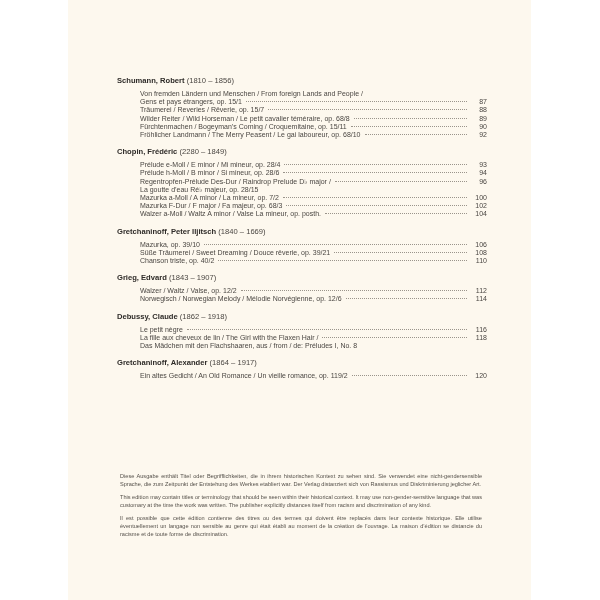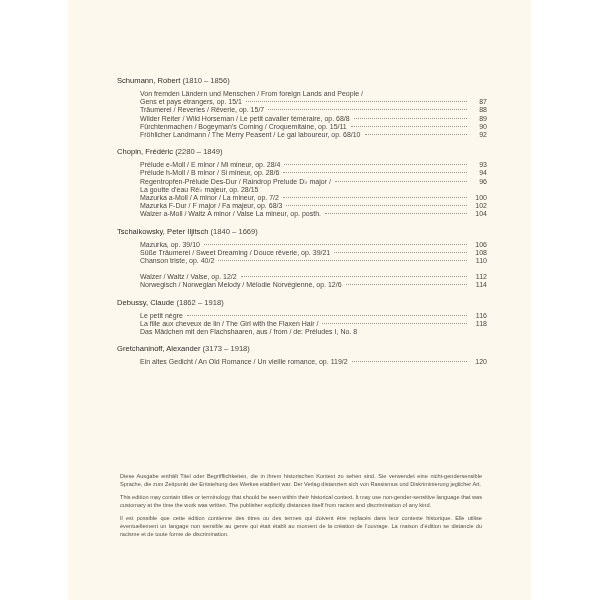--- a/index.html
+++ b/index.html
@@ -7,21 +7,21 @@
       width: 600px; height: 600px; background: #ffffff; position: relative; overflow: hidden;
       font-family: "Liberation Sans", sans-serif; color: #3a3733;
     }
     .page {
       position: absolute; left: 68px; top: 0; width: 463px; height: 600px;
       background: #fdf8ee;
     }
     .toc { position: absolute; left: 117px; top: 76px; width: 370px; }
     .composer { margin-bottom: 8px; }
     .composer-head { font-size: 7.6px; line-height: 10px; margin-bottom: 4px; }
-    .composer-name { font-weight: normal; color: #2e2b28; }
+    .composer-name { font-weight: bold; color: #2e2b28; }
     .composer-dates { color: #4a4642; margin-top: 8px; }
     .entry {
       display: flex; align-items: baseline; margin-left: 23px; font-size: 7px; line-height: 8.2px; color: #4a4642;
     }
     .entry-title { white-space: nowrap; }
     .leader {
       flex: 1; border-bottom: 1px dotted #9a948b; margin: 0 4px; transform: translateY(-2px); min-width: 10px;
     }
     .entry-page { width: 16px; text-align: right; white-space: nowrap; }
     .entry.cont .leader, .entry.cont .entry-page { visibility: hidden; }
@@ -109,41 +109,45 @@
       </div>
     <div class="entry">
         <span class="entry-title">Walzer a-Moll / Waltz A minor / Valse La mineur, op. posth.</span>
         <span class="leader"></span>
         <span class="entry-page">104</span>
       </div>
   </div>
 
   <div class="composer">
     <div class="composer-head">
-      <span class="composer-name">Tschaikowsky, Peter Iljitsch</span>
+      <span class="composer-name">Gretchaninoff, Peter Iljitsch</span>
       <span class="composer-dates">(1840 – 1669)</span>
     </div>
     <div class="entry">
         <span class="entry-title">Mazurka, op. 39/10</span>
         <span class="leader"></span>
         <span class="entry-page">106</span>
       </div>
     <div class="entry">
         <span class="entry-title">Süße Träumerei / Sweet Dreaming / Douce rêverie, op. 39/21</span>
         <span class="leader"></span>
         <span class="entry-page">108</span>
       </div>
     <div class="entry">
         <span class="entry-title">Chanson triste, op. 40/2</span>
         <span class="leader"></span>
         <span class="entry-page">110</span>
       </div>
   </div>
 
   <div class="composer">
+    <div class="composer-head">
+      <span class="composer-name">Grieg, Edvard</span>
+      <span class="composer-dates">(1843 – 1907)</span>
+    </div>
     <div class="entry">
         <span class="entry-title">Walzer / Waltz / Valse, op. 12/2</span>
         <span class="leader"></span>
         <span class="entry-page">112</span>
       </div>
     <div class="entry">
         <span class="entry-title">Norwegisch / Norwegian Melody / Mélodie Norvégienne, op. 12/6</span>
         <span class="leader"></span>
         <span class="entry-page">114</span>
       </div>
@@ -167,21 +171,21 @@
     <div class="entry cont">
         <span class="entry-title">Das Mädchen mit den Flachshaaren, aus / from / de: Préludes I, No. 8</span>
         <span class="leader"></span>
         <span class="entry-page"></span>
       </div>
   </div>
 
   <div class="composer">
     <div class="composer-head">
       <span class="composer-name">Gretchaninoff, Alexander</span>
-      <span class="composer-dates">(3173 – 1918)</span>
+      <span class="composer-dates">(1864 – 1917)</span>
     </div>
     <div class="entry">
         <span class="entry-title">Ein altes Gedicht / An Old Romance / Un vieille romance, op. 119/2</span>
         <span class="leader"></span>
         <span class="entry-page">120</span>
       </div>
   </div>
 
 </div>
 

